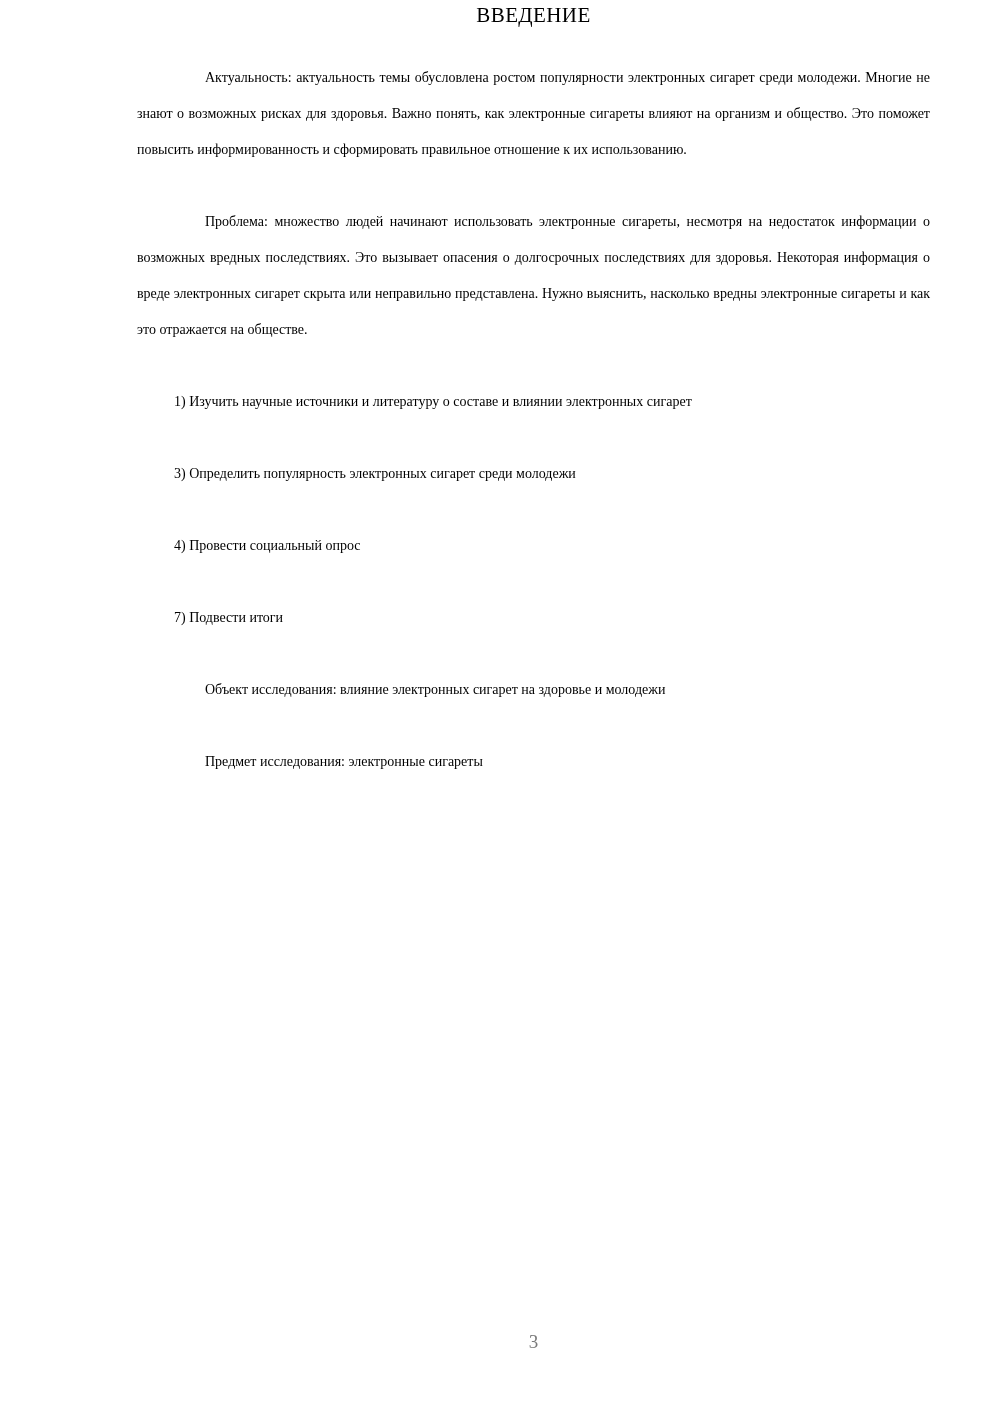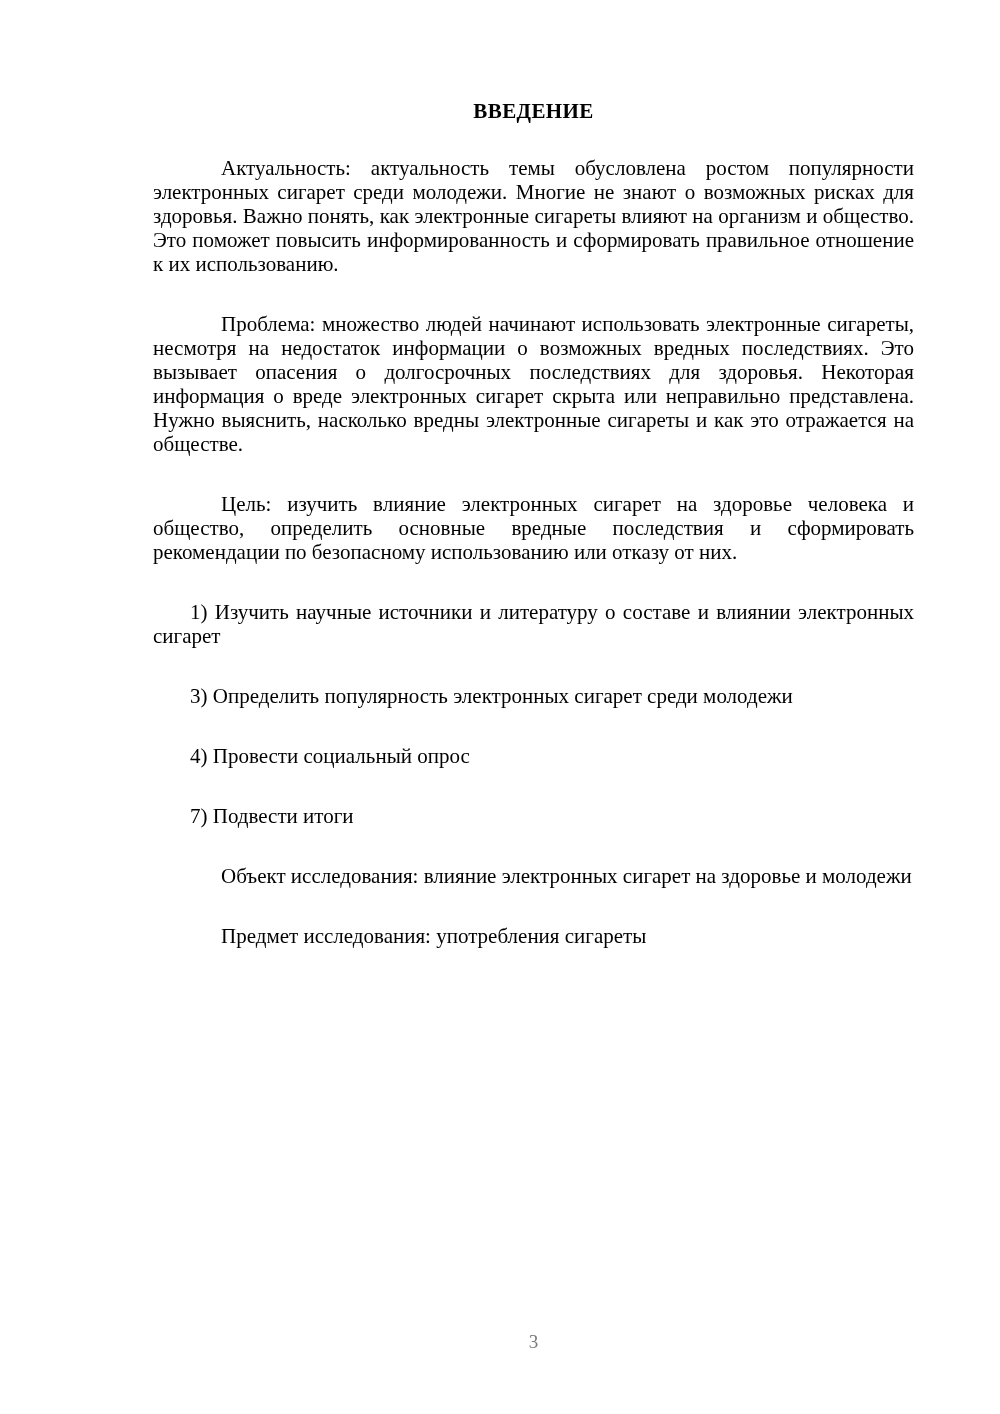--- a/index.html
+++ b/index.html
@@ -26,34 +26,33 @@
   
   .content {
     position: absolute;
     left: 137px;
     top: 0;
     width: 793px;
   }
 
   .doc-title {
     font-size: 21px;
-    font-weight: bold;
+    font-weight: normal;
     text-align: center;
     letter-spacing: 0.4px;
     margin: 0;
-    padding-top: 96px;
     line-height: 30px;
   }
 
   .para {
-    font-size: 21px;
-    line-height: 24px;
+    font-size: 14px;
+    line-height: 36px;
     text-align: justify;
     text-justify: inter-word;
-    margin: 16px;
+    margin: 0;
     hyphens: none;
   }
 
   
   .para.indent {
     text-indent: 68px;
   }
 
   
   .para.list-item {
@@ -91,34 +90,33 @@
 <div class="page">
 
   <div class="content">
 
     <h1 class="doc-title">ВВЕДЕНИЕ</h1>
 
     <p class="para indent gap-before-first">Актуальность: актуальность темы обусловлена ростом популярности электронных сигарет среди молодежи. Многие не знают о возможных рисках для здоровья. Важно понять, как электронные сигареты влияют на организм и общество. Это поможет повысить информированность и сформировать правильное отношение к их использованию.</p>
 
     <p class="para indent">Проблема: множество людей начинают использовать электронные сигареты, несмотря на недостаток информации о возможных вредных последствиях. Это вызывает опасения о долгосрочных последствиях для здоровья. Некоторая информация о вреде электронных сигарет скрыта или неправильно представлена. Нужно выяснить, насколько вредны электронные сигареты и как это отражается на обществе.</p>
 
-    <p class="para indent">Цель: изучить влияние электронных сигарет на здоровье человека и общество, определить основные вредные последствия и сформировать рекомендации по безопасному использованию или отказу от них.</p>
 
 
     <p class="para list-item">1)  Изучить научные источники и литературу о составе и влиянии электронных сигарет</p>
 
 
     <p class="para list-item no-justify">3) Определить популярность электронных сигарет среди молодежи</p>
 
     <p class="para list-item no-justify">4) Провести социальный опрос</p>
 
     <p class="para list-item no-justify">7) Подвести итоги</p>
 
     <p class="para indent">Объект исследования: влияние электронных сигарет на здоровье и молодежи</p>
 
-    <p class="para indent no-justify">Предмет исследования: употребления сигареты</p>
+    <p class="para indent no-justify">Предмет исследования: электронные сигареты</p>
 
 
   </div>
 
   <div class="page-number">3</div>
 
 </div>
 
 </body></html>

